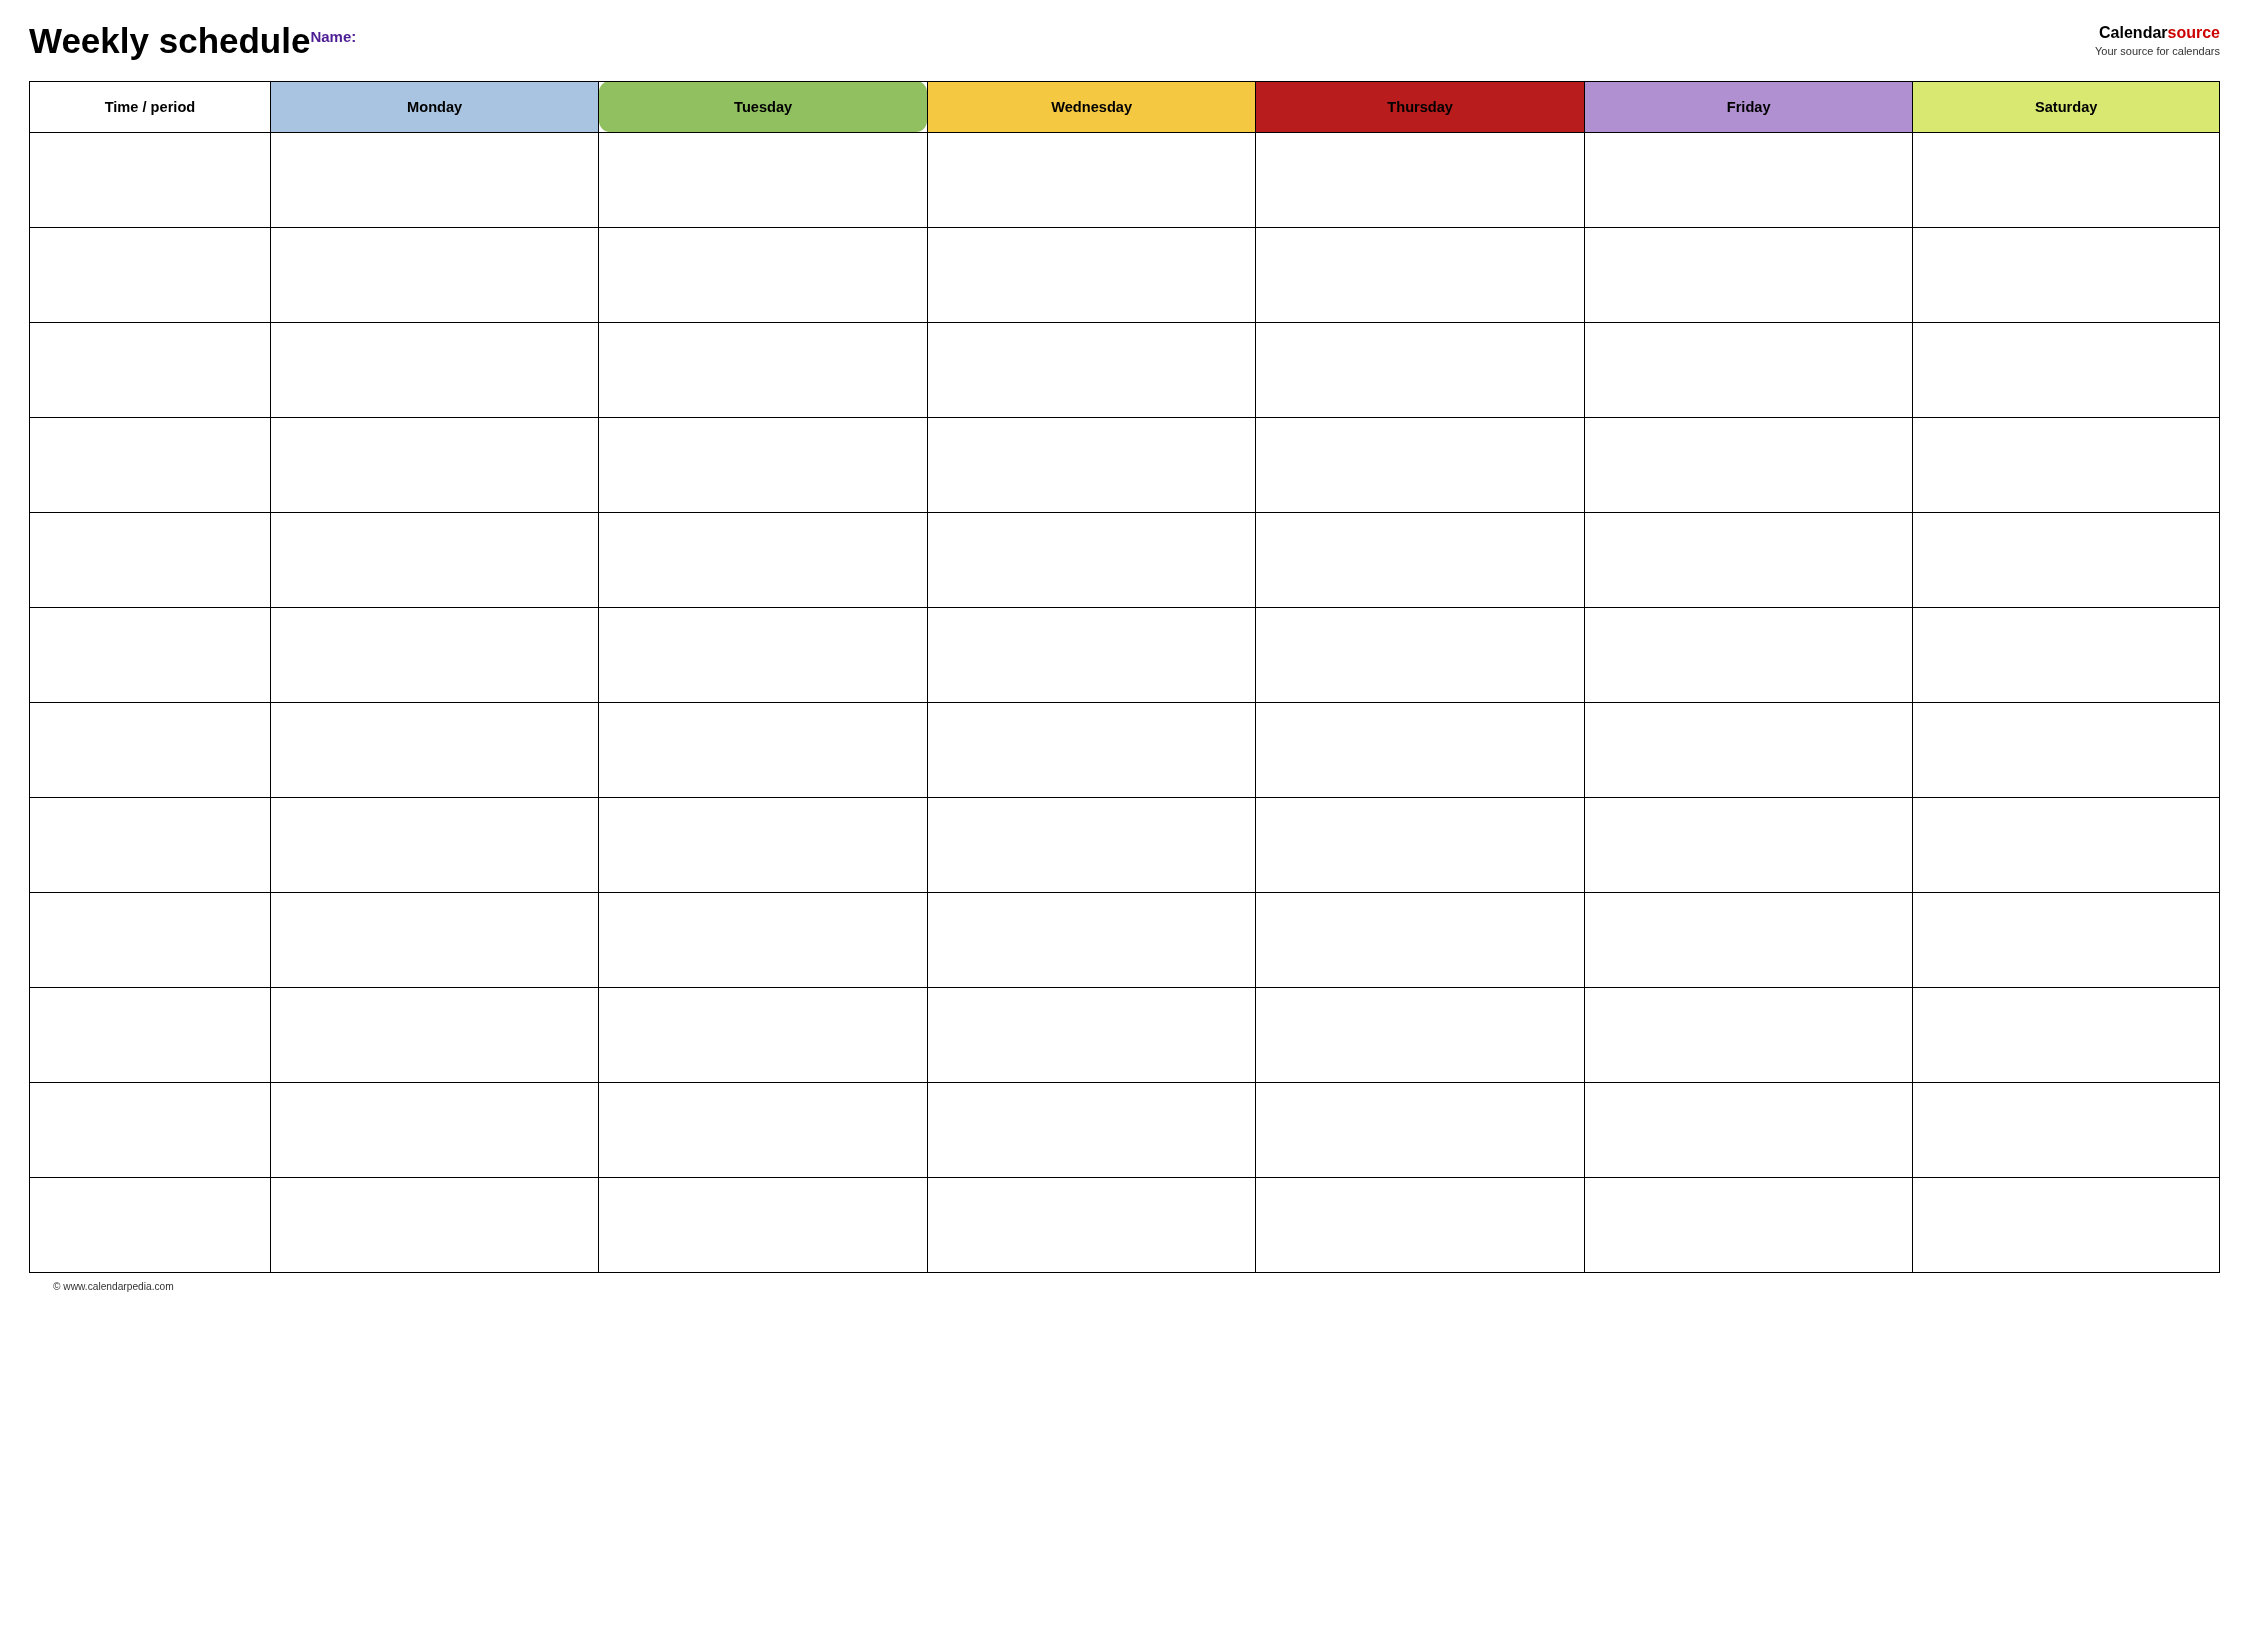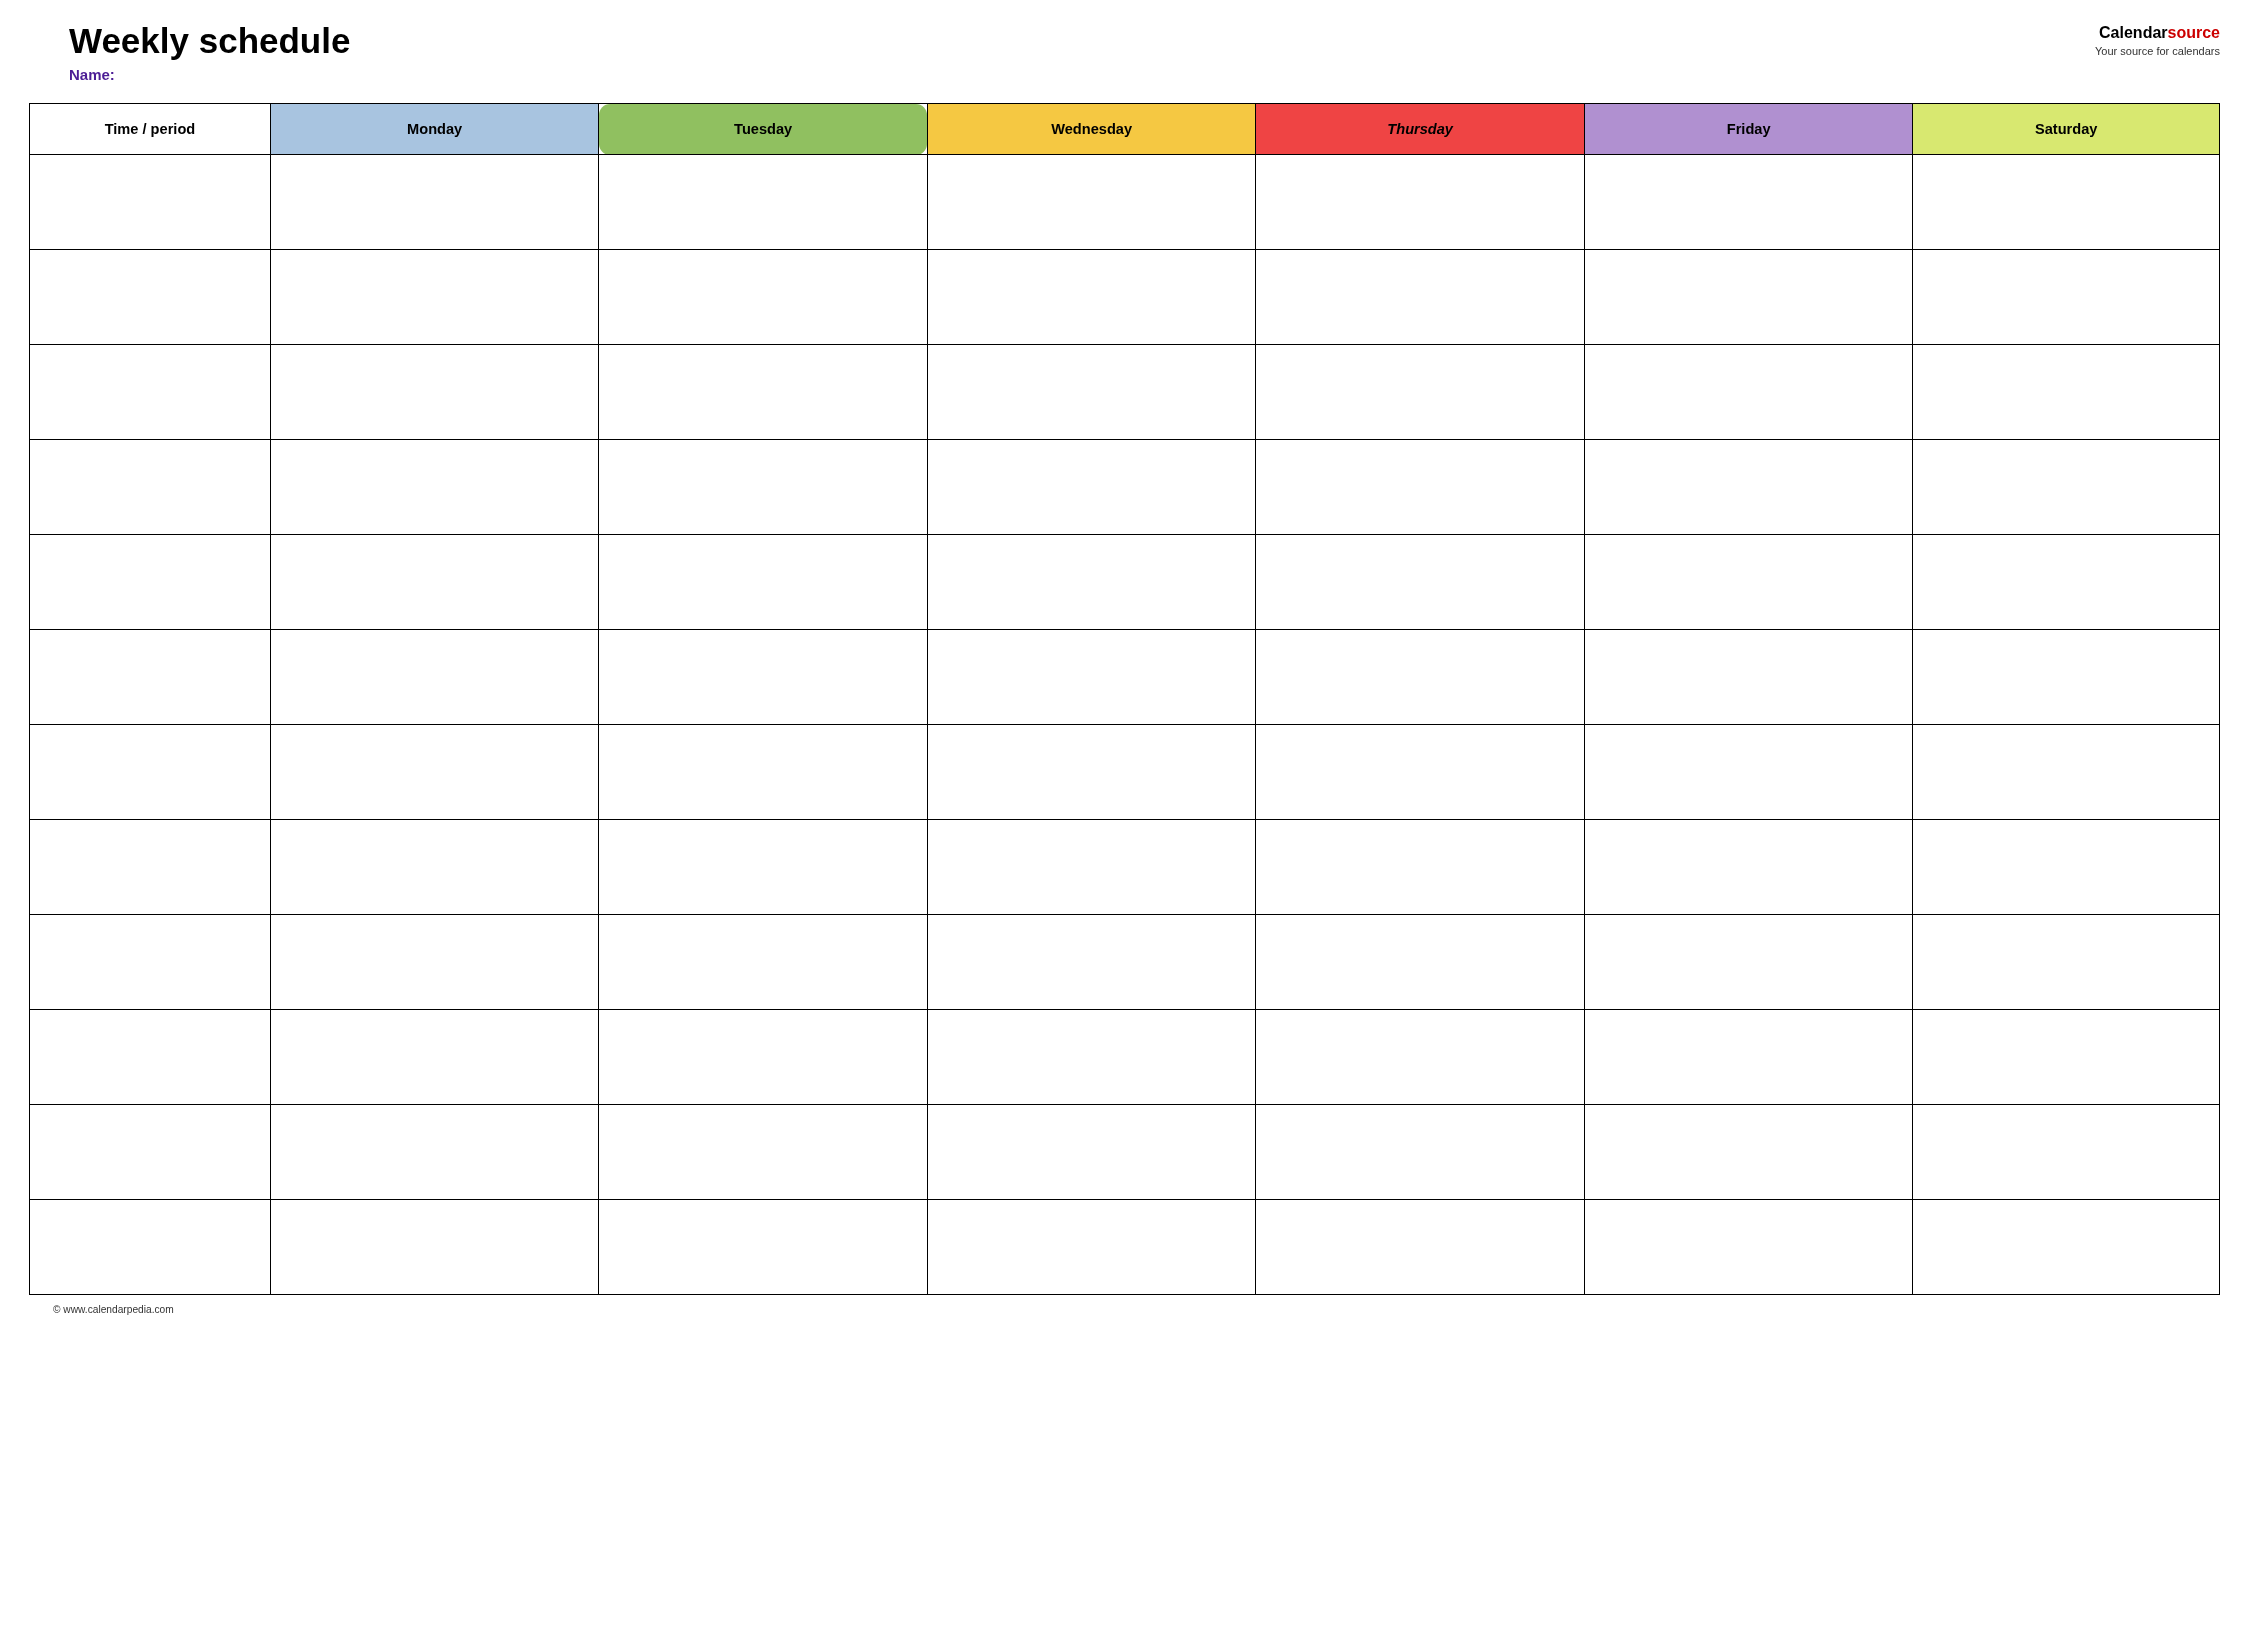--- a/index.html
+++ b/index.html
@@ -16,22 +16,21 @@
 
     .page-header {
       display: flex;
       justify-content: space-between;
       align-items: flex-start;
       margin-bottom: 7.3px;
     }
 
     .title-section {
       display: flex;
-      flex-direction: column;
-      margin-left: 40px;
+      flex-direction: row;
     }
 
     .main-title {
       font-size: 35px;
       font-weight: bold;
       color: #000000;
       line-height: 1.1;
     }
 
     .name-label {
@@ -107,23 +106,22 @@
       width: 15%;
       border-radius: 11px;
     }
 
     .col-wednesday {
       background: #f5c842;
       width: 15%;
     }
 
     .col-thursday {
-      background: #ef4444;
-      width: 15%;
-      font-style: italic;
+      background: #b91c1c;
+      width: 15%;
     }
 
     .col-friday {
       background: #b090d0;
       width: 15%;
     }
 
     .col-saturday {
       background: #d8e870;
       width: 14%;

